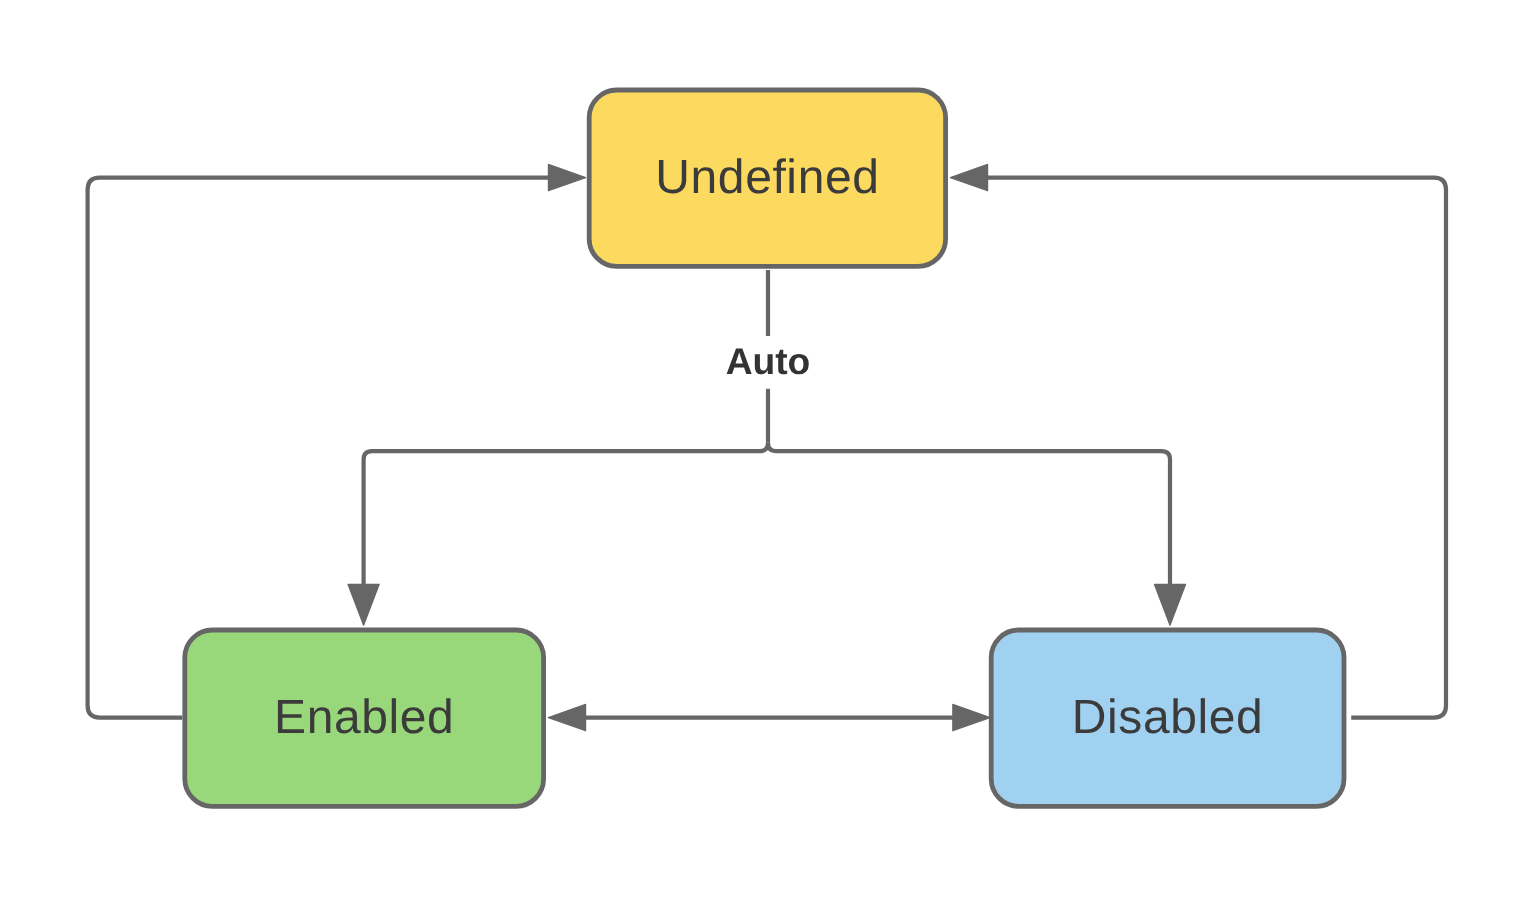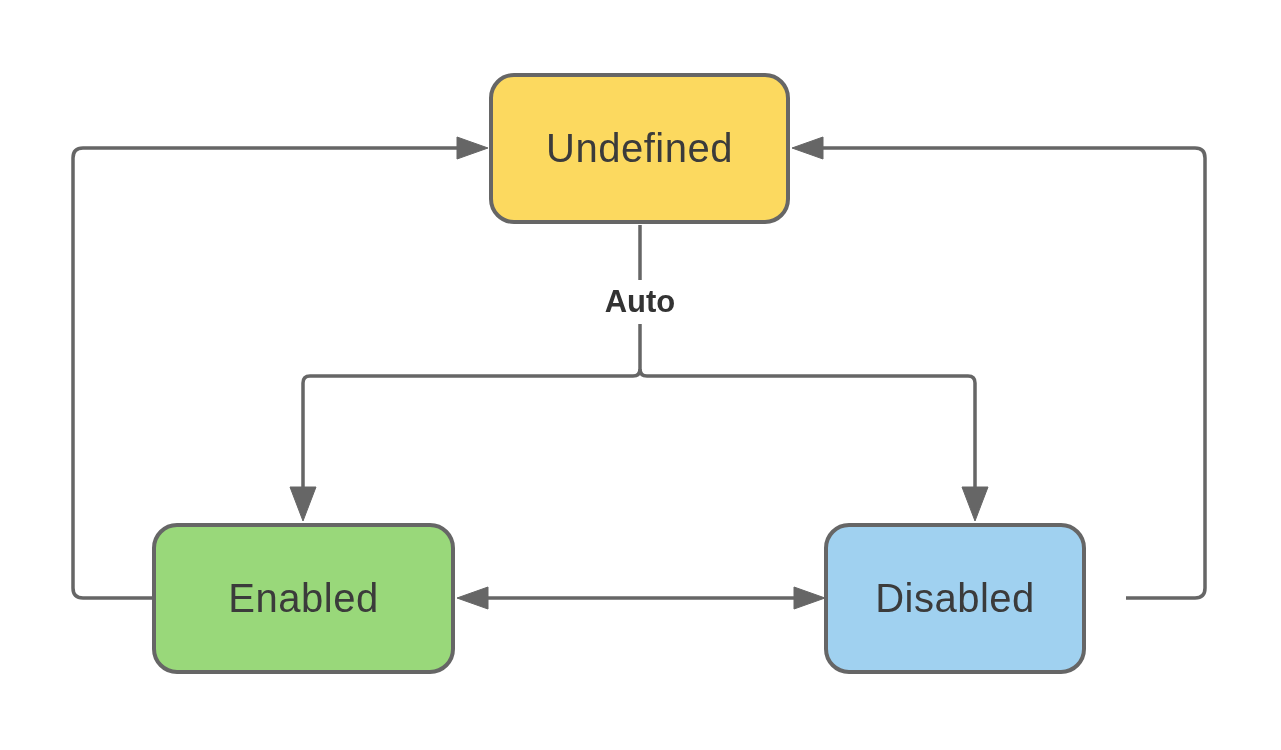--- a/index.html
+++ b/index.html
@@ -42,21 +42,21 @@
   }
   .node-undefined {
     left: 489px; top: 73px; width: 301px; height: 151px;
     background: var(--node-undefined-fill, #fcd95f);
   }
   .node-enabled {
     left: 152px; top: 523px; width: 303px; height: 151px;
     background: var(--node-enabled-fill, #99d87a);
   }
   .node-disabled {
-    left: 824px; top: 523px; width: 262px; height: 151px;
+    left: 824px; top: 523px; width: 298px; height: 151px;
     background: var(--node-disabled-fill, #a0d1f0);
   }
   .edge-label {
     position: absolute;
     left: 640px; top: 302px;
     transform: translate(-50%, -50%);
     background: var(--canvas, #ffffff);
     padding: 4px 10px;
     font-size: 31px;
     font-weight: bold;

